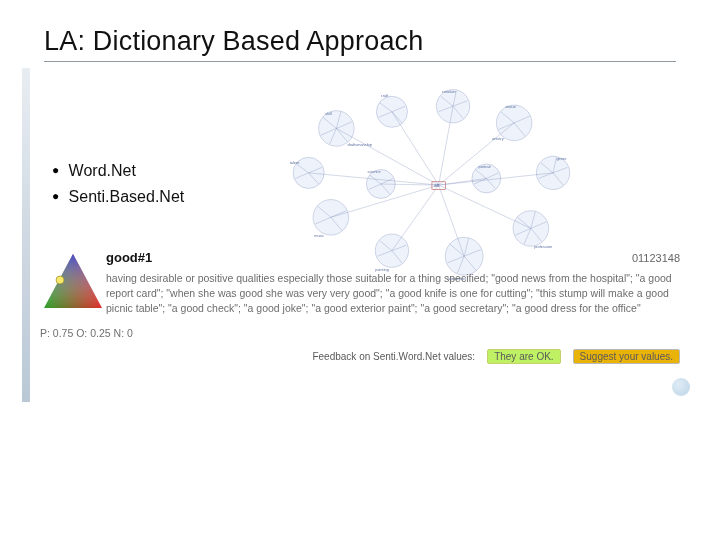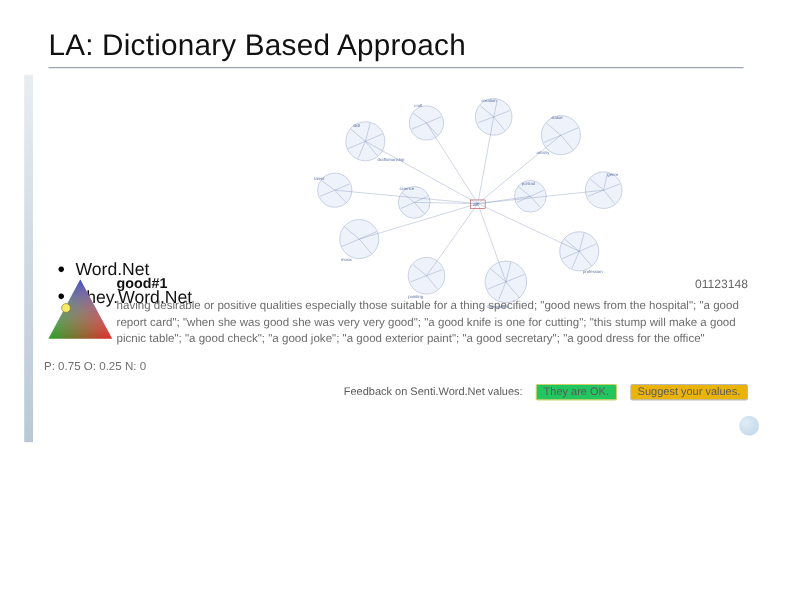--- a/index.html
+++ b/index.html
@@ -2,57 +2,57 @@
 <html><head>
 <meta charset="utf-8">
 <style>
   * { box-sizing: border-box; margin: 0; padding: 0; }
   html, body { width: 720px; height: 540px; background: #fff; font-family: Arial, Helvetica, sans-serif; color: #222; overflow: hidden; }
   .slide { position: relative; width: 720px; height: 420px; padding: 26px 44px 18px 44px; }
   .left-bar { position: absolute; left: 22px; top: 68px; bottom: 18px; width: 8px; background: linear-gradient(to bottom, #e8edf2, #cfd9e3, #bac8d6); }
   h1.title { font-size: 27px; font-weight: 400; color: #111; letter-spacing: 0.2px; }
   .hr { height: 1px; background: #8f9aa2; margin: 4px 0 22px 0; }
   .subtitle { font-size: 18px; color: #222; margin-bottom: 18px; }
-  .body-row { display: flex; align-items: flex-end; gap: 1px; }
+  .body-row { display: flex; align-items: center; gap: 1px; }
   ul.bullets { list-style: none; padding-left: 8px; }
   ul.bullets li { font-size: 16px; color: #111; line-height: 1.6; }
   ul.bullets li::before { content: "● "; color: #000; font-size: 12px; margin-right: 6px; position: relative; top: -2px; }
   .graph-box { flex: 1; height: 200px; position: relative; margin-left: 12px; }
   .graph-box svg { width: 100%; height: 100%; }
   .graph-cluster text { font-size: 4px; fill: #4a5c8f; }
   .graph-cluster .word { font-size: 3.5px; fill: #5a6fa0; }
   .bottom-panel { position: absolute; left: 40px; right: 40px; bottom: 18px; height: 152px; }
   .swn-row { display: flex; align-items: flex-start; gap: 0; }
   .tri-box { width: 66px; height: 66px; position: relative; }
   .tri-box svg { width: 100%; height: 100%; }
   .swn-content { flex: 1; }
   .swn-head { display: flex; justify-content: space-between; align-items: baseline; }
   .term { font-weight: bold; font-size: 13px; color: #111; }
   .synid { font-size: 11px; color: #666; }
   .gloss { font-size: 10.5px; color: #6d6d6d; line-height: 1.45; margin-top: 6px; }
   .pons { font-size: 10.5px; color: #6f6f6f; margin-top: 10px; }
   .feedback-row { display: flex; justify-content: flex-end; align-items: center; gap: 12px; margin-top: 10px; font-size: 10px; color: #5a5a5a; }
   .pill { display: inline-block; border: 1px solid #b9b9b9; border-radius: 2px; padding: 1px 6px; font-size: 10px; background: #eab308; }
-  .pill.ok { background: #22c55e; border-color: #c7d06a; }
+  .pill.ok { background: #bef264; border-color: #c7d06a; }
   .corner-dot { position: absolute; right: 30px; bottom: 24px; width: 18px; height: 18px; border-radius: 50%; background: radial-gradient(circle at 35% 35%, #c9dff0, #8fb7d6); opacity: 0.6; }
 </style>
 </head>
 <body>
 
 <div class="slide">
   <div class="left-bar"></div>
 
   <h1 class="title">LA: Dictionary Based Approach</h1>
   <div class="hr"></div>
 
 
   <div class="body-row">
     <ul class="bullets">
       <li><span>Word.Net</span></li>
-      <li><span> They.Word.Net</span></li>
+      <li><span> Senti.Based.Net</span></li>
     </ul>
 
     <div class="graph-box">
       <svg viewBox="0 0 300 180">
         <g class="graph-cluster">
 
           <rect x="146" y="88" width="12" height="7" fill="#fff" stroke="#b44" stroke-width="0.5"></rect>
           <text x="148" y="93" fill="#b44" font-size="5">art</text>
 
           <g>

